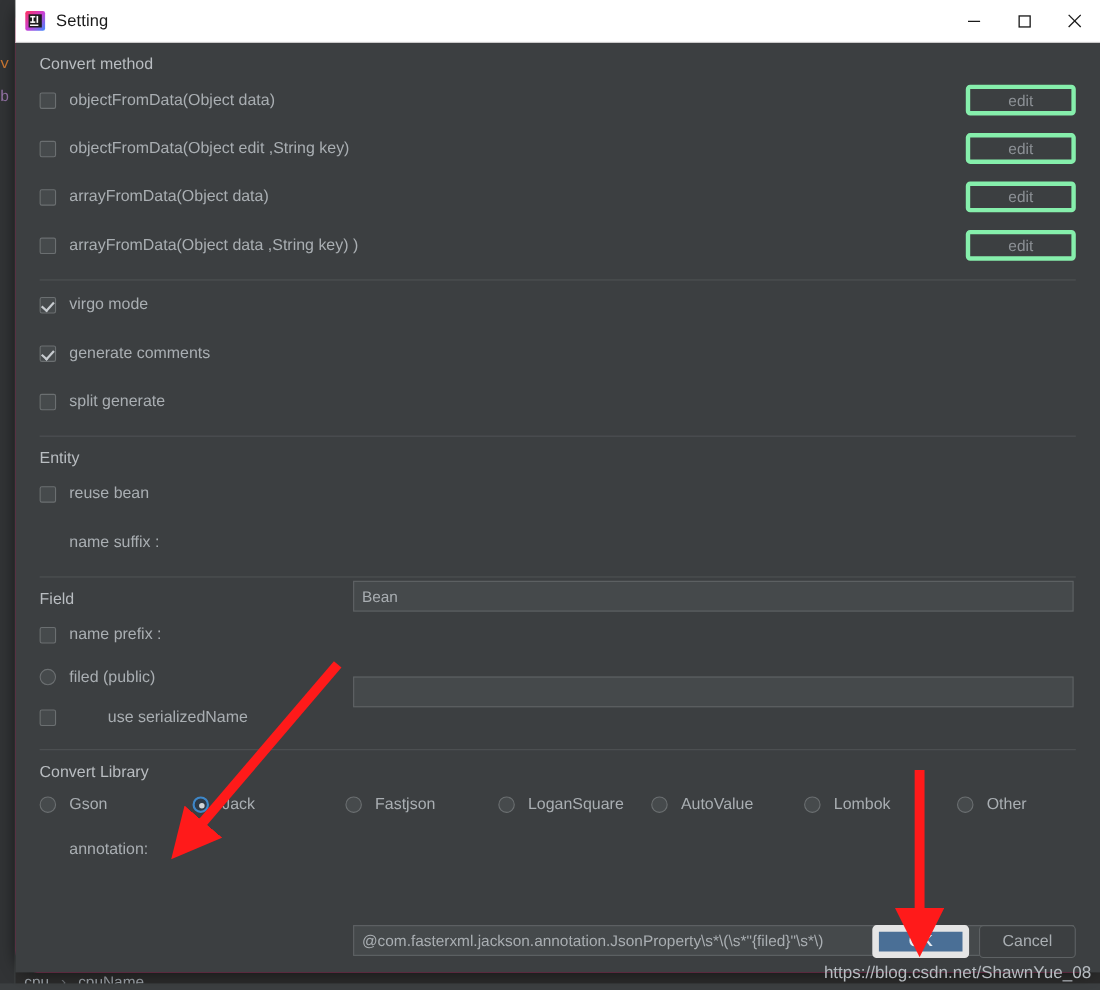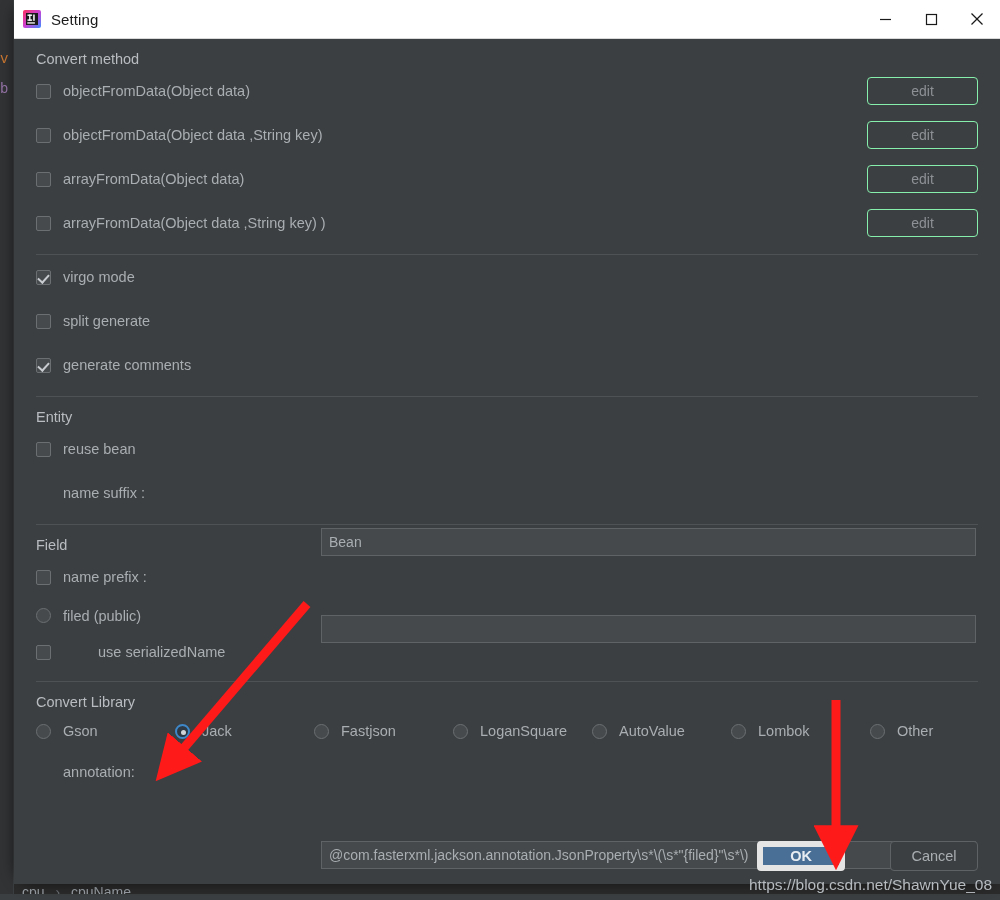--- a/index.html
+++ b/index.html
@@ -120,22 +120,22 @@
     border: solid #c8ccd0;
     border-width: 0 2px 2px 0;
     transform: rotate(42deg);
   }
   .label {
     font-size: 14.5px; color: #a9aeb2;
     white-space: nowrap;
   }
   .btn-edit {
     margin-left: auto;
-    width: 111px; height: 28px;
-    border: 1px solid #86efac;
+    width: 100px; height: 28px;
+    border: 4px solid #86efac;
     border-radius: 4px;
     background: #3c3f41;
     color: #8d9196;
     font-size: 14px;
     display: flex; align-items: center; justify-content: center;
   }
 
   
   .radio {
     width: 15px; height: 15px; flex: none;
@@ -209,21 +209,20 @@
   #btn-ok {
     background: #4a6f96;
     border: 6px solid #e5e5e5;
     color: #e8edf2;
     font-weight: bold;
   }
   #btn-cancel {
     background: #3c3f41;
     border: 1px solid #5e6264;
     color: #a9aeb2;
-    margin-left: 36px;
   }
 
   
   #watermark {
     position: absolute;
     right: 8px; bottom: 6px;
     font-size: 15.5px;
     color: #b6bbc0;
     font-family: "Liberation Sans", sans-serif;
     white-space: nowrap;
@@ -301,21 +300,21 @@
     <div class="section-title">Convert method</div>
 
     <div class="row">
       <div class="cbox"></div>
       <span class="label">objectFromData(Object data)</span>
       <div class="btn-edit">edit</div>
     </div>
 
     <div class="row">
       <div class="cbox"></div>
-      <span class="label">objectFromData(Object data ,String key)</span>
+      <span class="label">objectFromData(Object edit ,String key)</span>
       <div class="btn-edit">edit</div>
     </div>
 
     <div class="row">
       <div class="cbox"></div>
       <span class="label">arrayFromData(Object data)</span>
       <div class="btn-edit">edit</div>
     </div>
 
     <div class="row">
@@ -325,27 +324,27 @@
     </div>
 
     <div class="hr"></div>
 
     <div class="row">
       <div class="cbox checked"></div>
       <span class="label">virgo mode</span>
     </div>
 
     <div class="row">
-      <div class="cbox"></div>
-      <span class="label">split generate</span>
-    </div>
-
-    <div class="row">
       <div class="cbox checked"></div>
       <span class="label">generate comments</span>
+    </div>
+
+    <div class="row">
+      <div class="cbox"></div>
+      <span class="label">split generate</span>
     </div>
 
     <div class="hr"></div>
 
     <div class="section-title">Entity</div>
 
     <div class="row">
       <div class="cbox"></div>
       <span class="label">reuse bean</span>
     </div>

